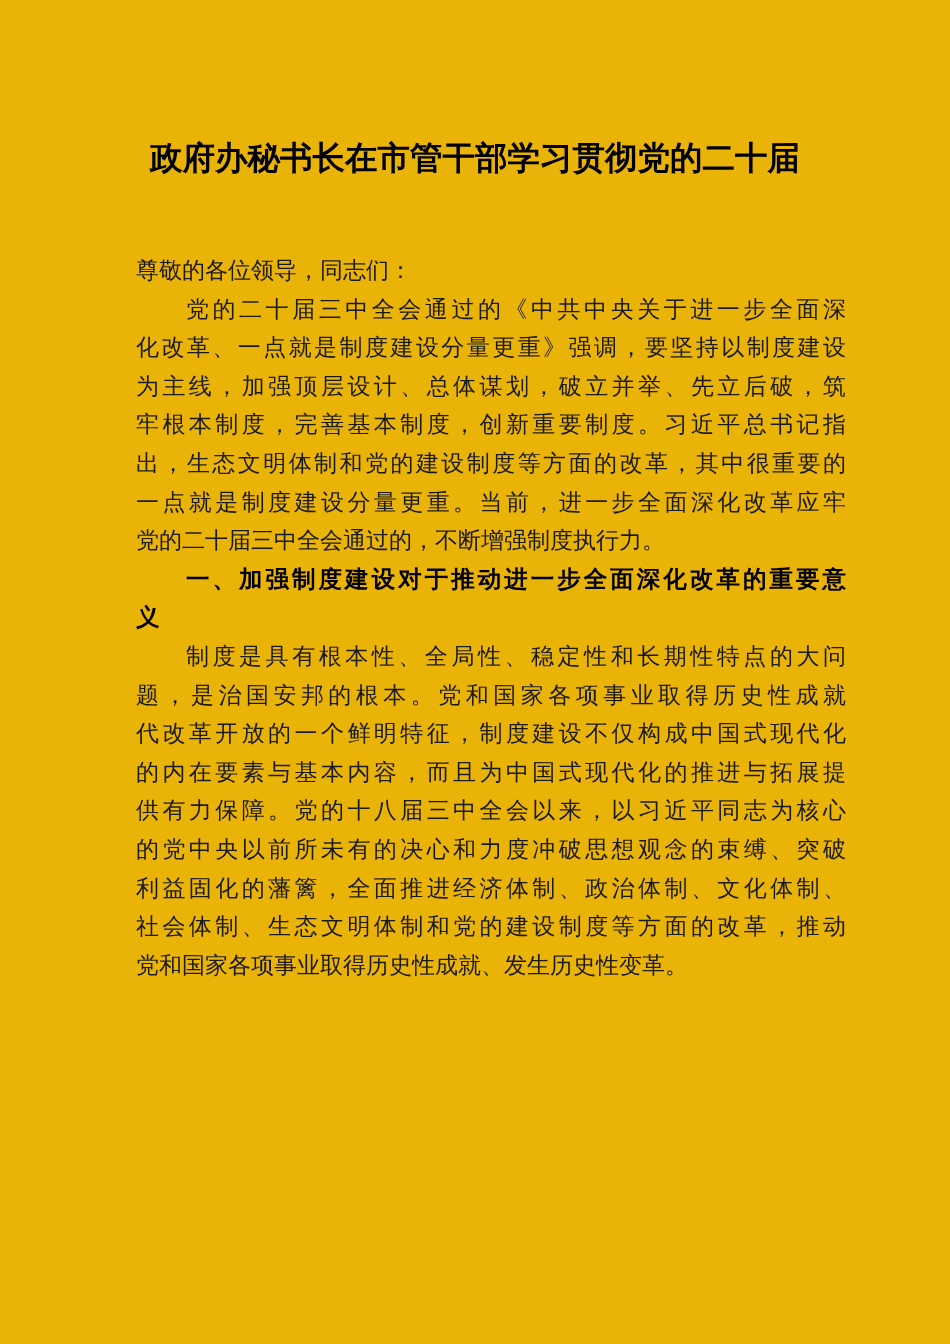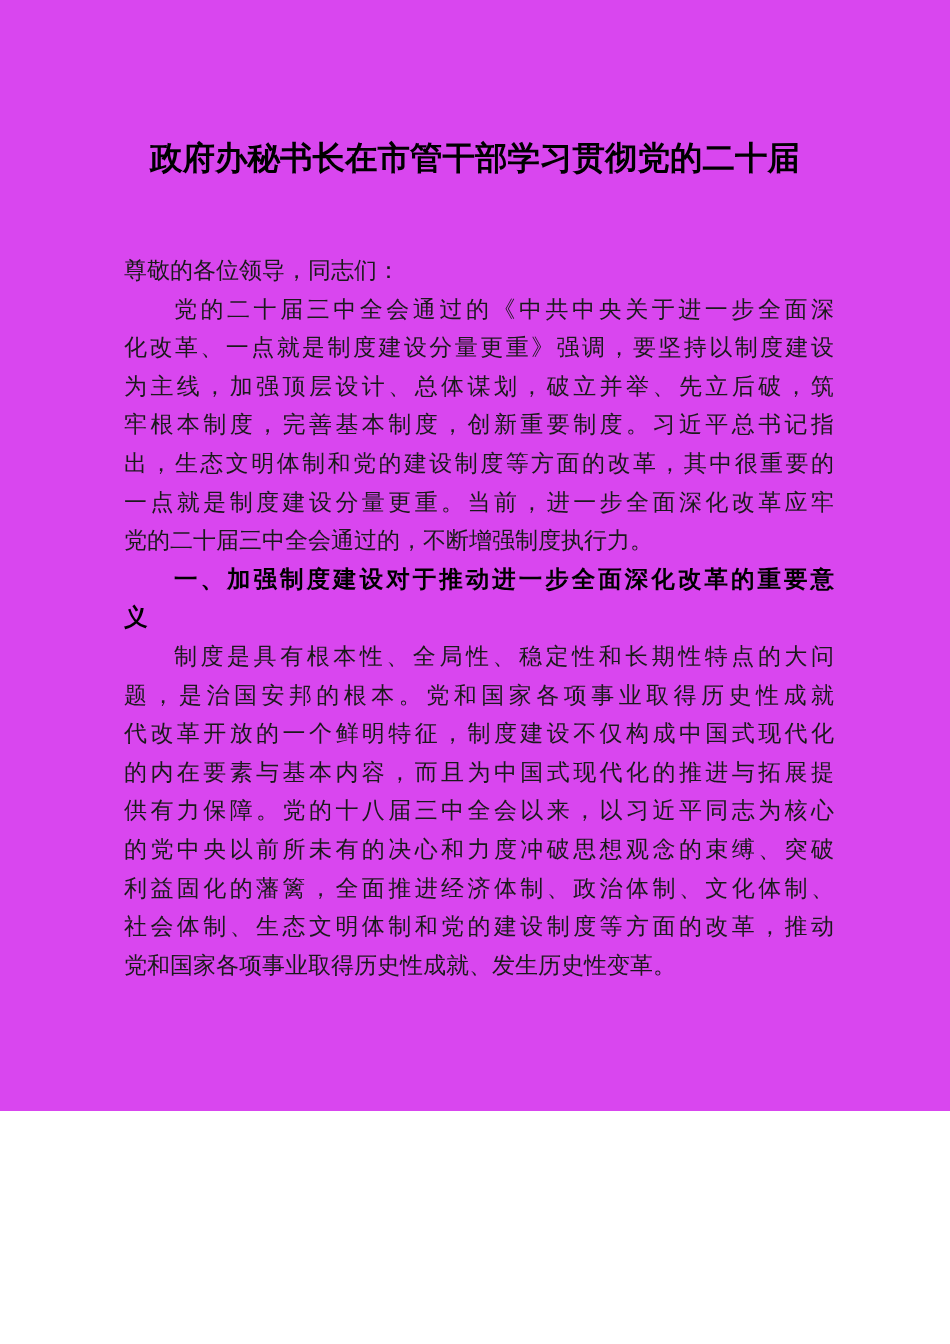--- a/index.html
+++ b/index.html
@@ -11,43 +11,43 @@
     width: 950px;
     height: 1344px;
     position: relative;
     overflow: hidden;
     color: #111111;
   }
   .page {
     position: absolute;
     left: 0; top: 0;
     width: 950px;
-    height: 1111px;
-    background: #d946ef;
+    height: 1344px;
+    background: #eab308;
   }
   .title {
     position: absolute;
     left: 100px;
     width: 750px;
     top: 136px;
     text-align: center;
     font-family: "DejaVu Serif", "Liberation Serif", serif;
     font-weight: bold;
     font-size: 32.5px;
     line-height: 44px;
     letter-spacing: 0px;
     color: #000000;
   }
   .title .tline {
     display: block;
     white-space: nowrap;
   }
   .body {
     position: absolute;
-    left: 124px;
+    left: 136px;
     top: 251px;
     width: 710px;
     font-family: "DejaVu Sans", "Liberation Sans", sans-serif;
     font-size: 23px;
     line-height: 38.6px;
     color: #1a1a1a;
   }
   .line {
     display: block;
     white-space: nowrap;

